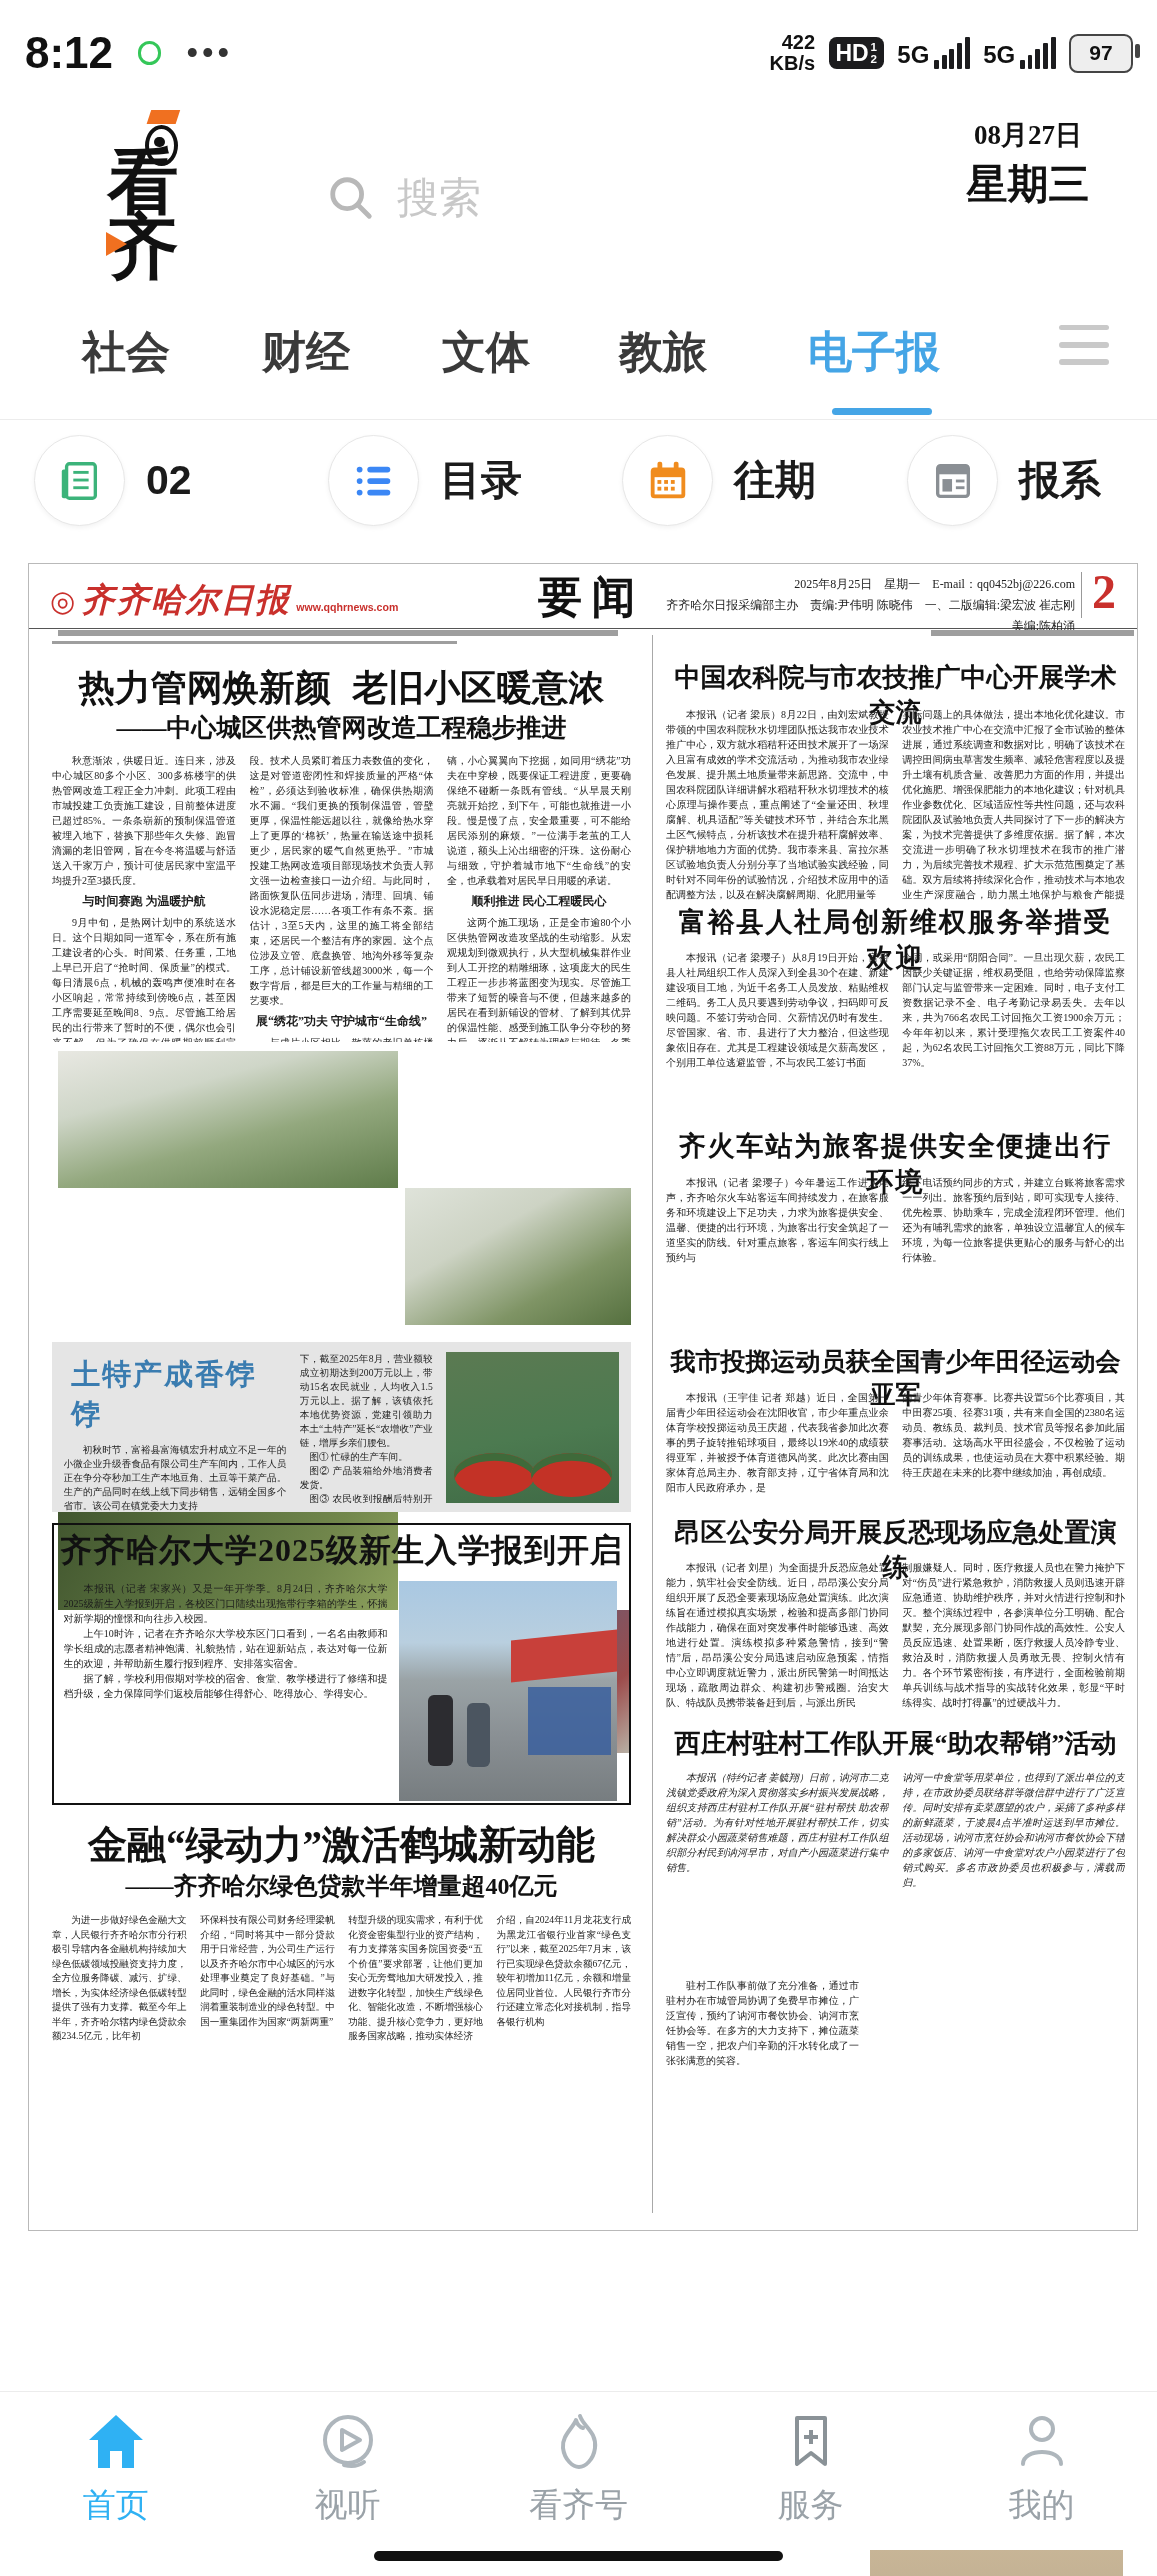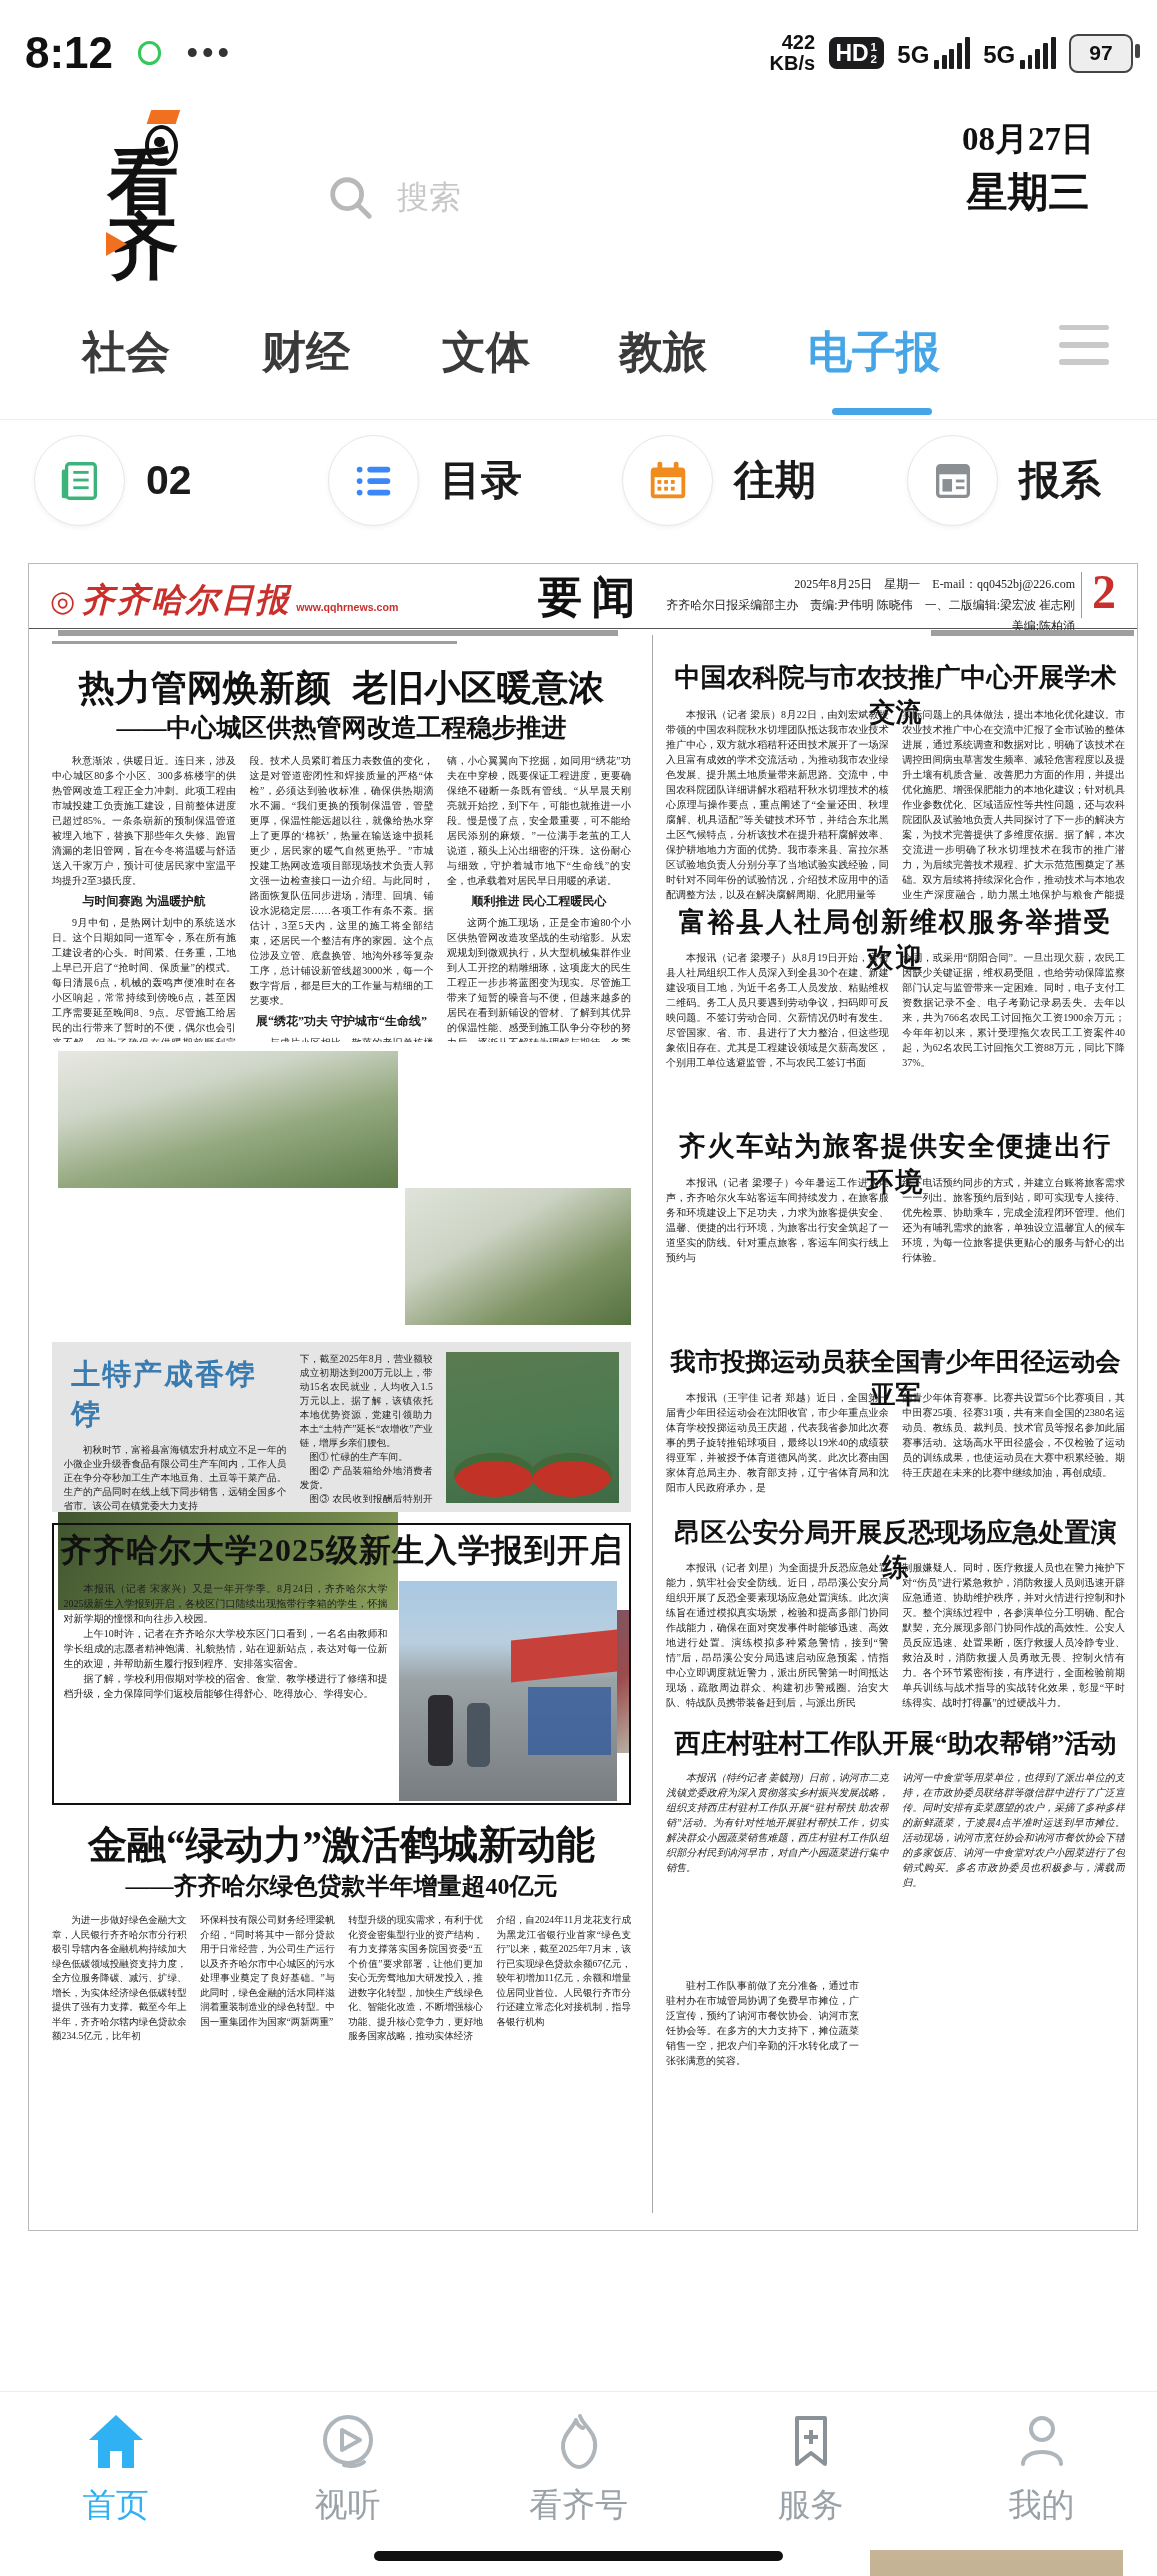--- a/index.html
+++ b/index.html
@@ -98,24 +98,24 @@
         <div style="font-size:71px;">看</div>
         <div style="font-size:71px;">齐</div>
       </div>
       <span class="abs" style="left:50px;top:118px;width:0;height:0;border-left:21px solid #f07020;border-top:12.5px solid transparent;border-bottom:12.5px solid transparent;"></span>
     </div>
     <div class="abs" style="left:326px;top:58px;width:405px;height:68px;display:flex;align-items:center;gap:21px;">
       <svg width="50" height="50" viewBox="0 0 52 52">
           <circle cx="22" cy="22" r="15" fill="none" stroke="#b8b8b8" stroke-width="5"></circle>
           <line x1="33" y1="33" x2="45" y2="45" stroke="#b8b8b8" stroke-width="5" stroke-linecap="round"></line>
         </svg>
-      <span style="font-size:32px;color:#c8c8c8;">搜索</span>
+      <span style="font-size:42px;color:#c8c8c8;">搜索</span>
     </div>
     <div class="abs serif center" style="left:917px;top:9.6px;width:222px;line-height:1.45;font-weight:700;">
-      <div style="font-size:33px;">08月27日</div>
+      <div style="font-size:27px;">08月27日</div>
       <div style="font-size:41px;">星期三</div>
     </div>
   </div>
 
   <div class="abs" style="left:0;top:286px;width:1158px;height:133px;border-bottom:1px solid #ececec;">
     <span class="abs tab" style="left:82px;top:37px;">社会</span>
     <span class="abs tab" style="left:262px;top:37px;">财经</span>
     <span class="abs tab" style="left:442px;top:37px;">文体</span>
     <span class="abs tab" style="left:619px;top:37px;">教旅</span>
     <span class="abs tab active" style="left:808px;top:37px;">电子报</span>

